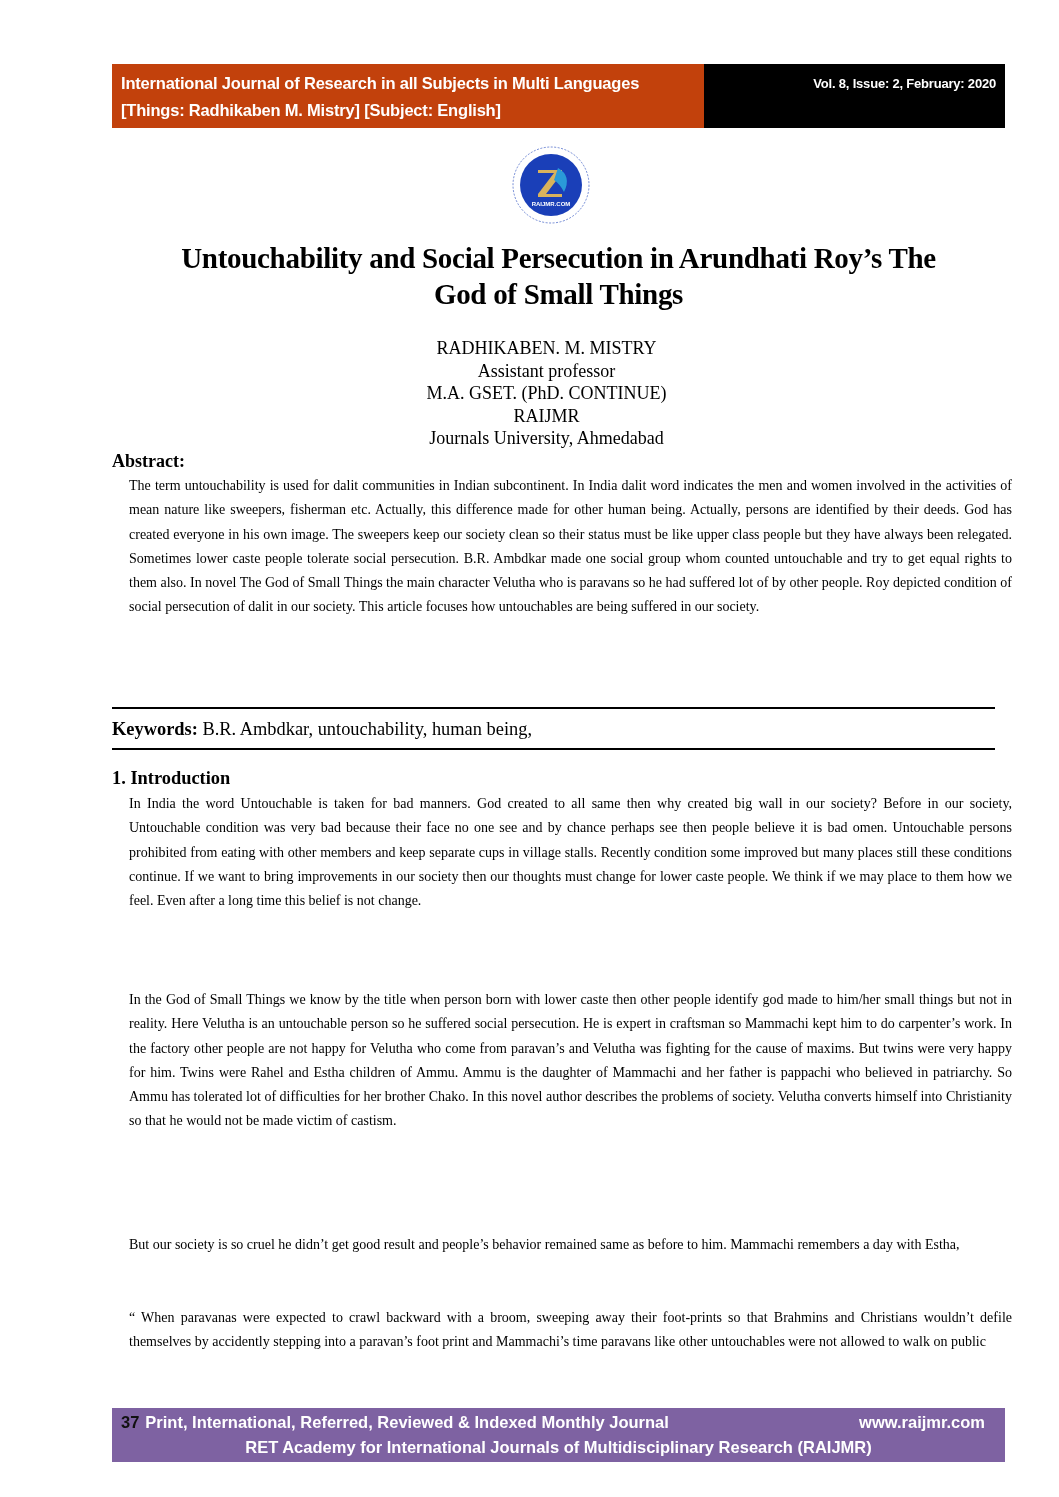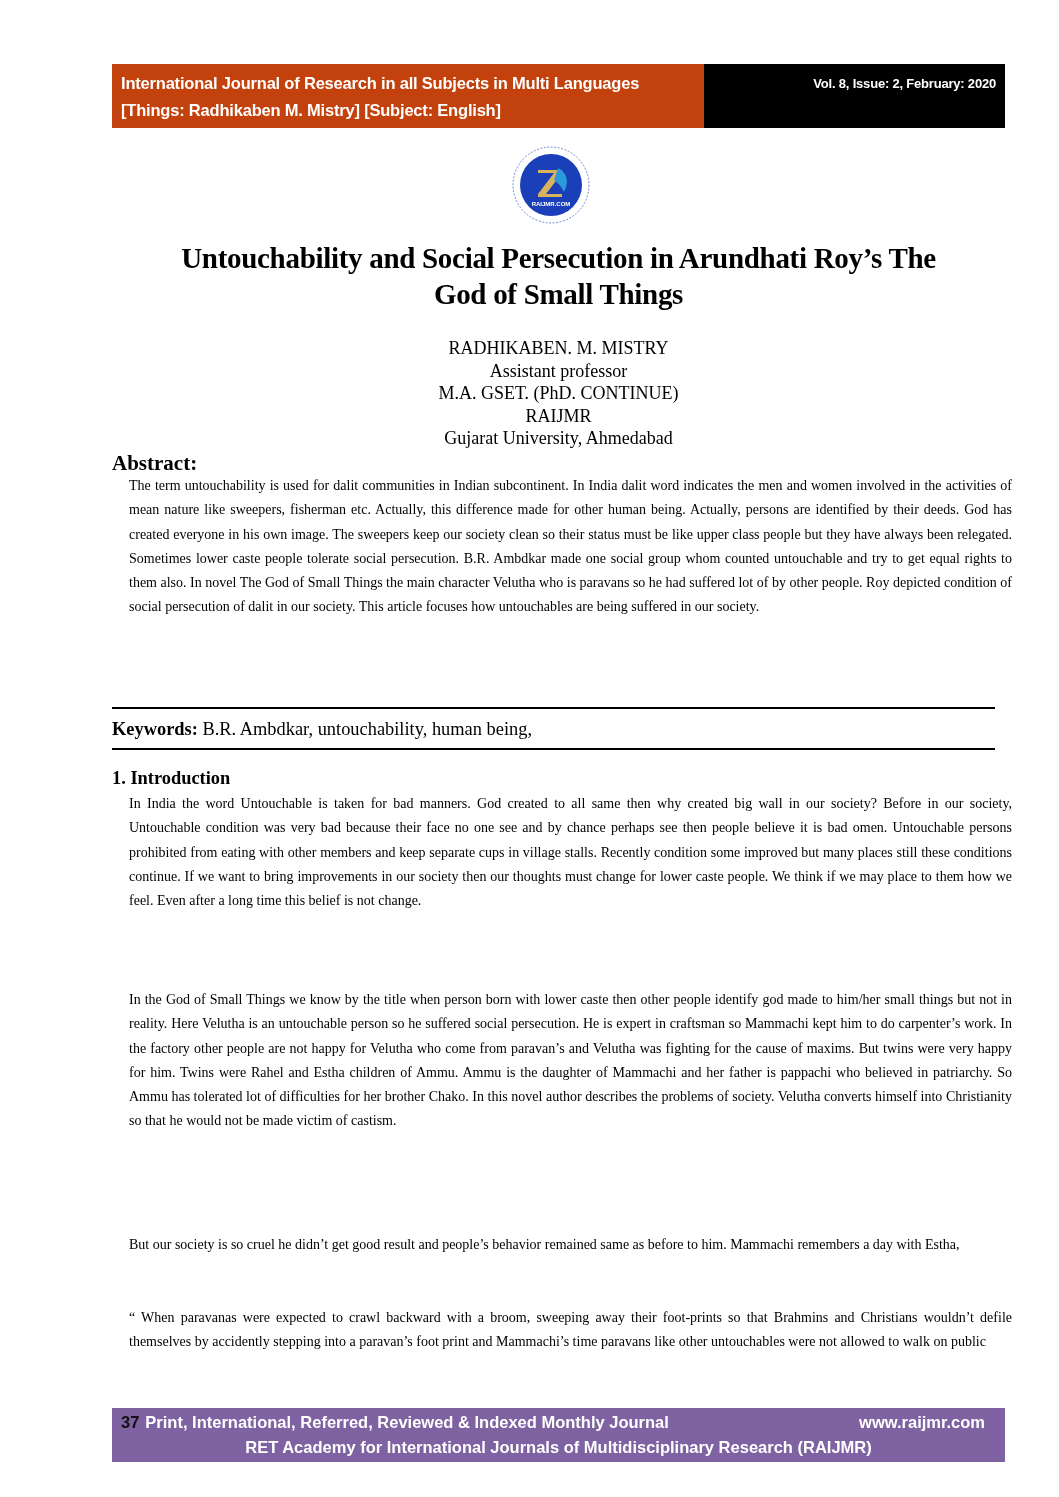--- a/index.html
+++ b/index.html
@@ -2,24 +2,24 @@
 <html><head>
 <meta charset="utf-8">
 <style>
   html, body { margin: 0; padding: 0; background: #ffffff; }
   body { width: 1059px; height: 1497px; position: relative; overflow: hidden; font-family: "Liberation Serif", serif; color: #000; }
   .hdr { position: absolute; top: 64px; left: 112px; width: 893px; height: 64px; display: flex; }
   .hdr-left { width: 592px; background: #c2410c; color: #fff; font-family: "Liberation Sans", sans-serif; font-weight: bold; font-size: 16.5px; padding: 6px 0 0 9px; box-sizing: border-box; line-height: 27px; letter-spacing: -0.2px; }
   .hdr-right { flex: 1; background: #000; color: #fff; font-family: "Liberation Sans", sans-serif; font-weight: bold; font-size: 13px; padding: 6px 9px 0 6px; box-sizing: border-box; line-height: 27px; text-align: right; letter-spacing: -0.2px; }
   .logo { position: absolute; left: 506px; top: 140px; width: 90px; height: 90px; }
   .title { position: absolute; top: 240px; left: 112px; width: 893px; text-align: center; font-weight: bold; font-size: 29px; line-height: 36px; letter-spacing: -0.3px; }
-  .author { position: absolute; top: 337px; left: 112px; width: 893px; text-align: center; font-size: 18px; line-height: 22.5px; }
+  .author { position: absolute; top: 337px; left: 100px; width: 893px; text-align: center; font-size: 18px; line-height: 22.5px; }
   .section-label { font-weight: bold; }
   .body-text { position: absolute; left: 129px; width: 883px; font-size: 14px; line-height: 24.3px; text-align: justify; }
-  .abstract-h { position: absolute; top: 451px; left: 112px; font-size: 21px; font-weight: bold; }
+  .abstract-h { position: absolute; top: 451px; left: 112px; font-size: 18px; font-weight: bold; }
   .rule { position: absolute; left: 112px; width: 883px; height: 2px; background: #000; }
   .kw { position: absolute; top: 719px; left: 112px; font-size: 18.4px; }
   .intro-h { position: absolute; top: 768px; left: 112px; font-size: 18.4px; font-weight: bold; }
   .ftr { position: absolute; top: 1408px; left: 112px; width: 893px; height: 54px; background: #7e62a2; color: #fff; font-family: "Liberation Sans", sans-serif; font-weight: bold; font-size: 16.5px; box-sizing: border-box; }
   .ftr-row1 { display: flex; justify-content: space-between; padding: 2px 20px 0 9px; line-height: 25px; }
   .ftr-row2 { text-align: center; line-height: 25px; }
   .pg { color: #111; margin-right: 6px; }
 </style>
 </head>
 <body>
@@ -46,21 +46,21 @@
 <div class="title">
   <div>Untouchability and Social Persecution in Arundhati Roy’s The</div>
   <div>God of Small Things</div>
 </div>
 
 <div class="author">
   <div>RADHIKABEN. M. MISTRY</div>
   <div>Assistant professor</div>
   <div>M.A. GSET. (PhD. CONTINUE)</div>
   <div>RAIJMR</div>
-  <div>Gujarat University, Ahmedabad</div>
+  <div>Journals University, Ahmedabad</div>
 </div>
 
 <div class="abstract-h">Abstract:</div>
 <div class="body-text" style="top:474px;">The term untouchability is used for dalit communities in Indian subcontinent. In India dalit word indicates the men and women   involved in the activities of mean nature like sweepers, fisherman etc. Actually, this difference made for other human being. Actually, persons are identified by their deeds. God has created everyone in his own image.  The sweepers keep our society clean so their status must be like upper class people but they have always been relegated.  Sometimes lower caste people tolerate social persecution. B.R. Ambdkar made one social group whom counted untouchable and try to get equal rights to them also. In novel The God of Small Things the main character Velutha who is paravans so he had suffered lot of by other people. Roy depicted condition of social persecution of dalit in our society. This article focuses how untouchables are being suffered in our society.</div>
 
 <div class="rule" style="top:707px;"></div>
 <div class="kw"><span class="section-label">Keywords:</span><span> B.R. Ambdkar, untouchability, human being,</span></div>
 <div class="rule" style="top:748px;"></div>
 
 <div class="intro-h">1. Introduction</div>

